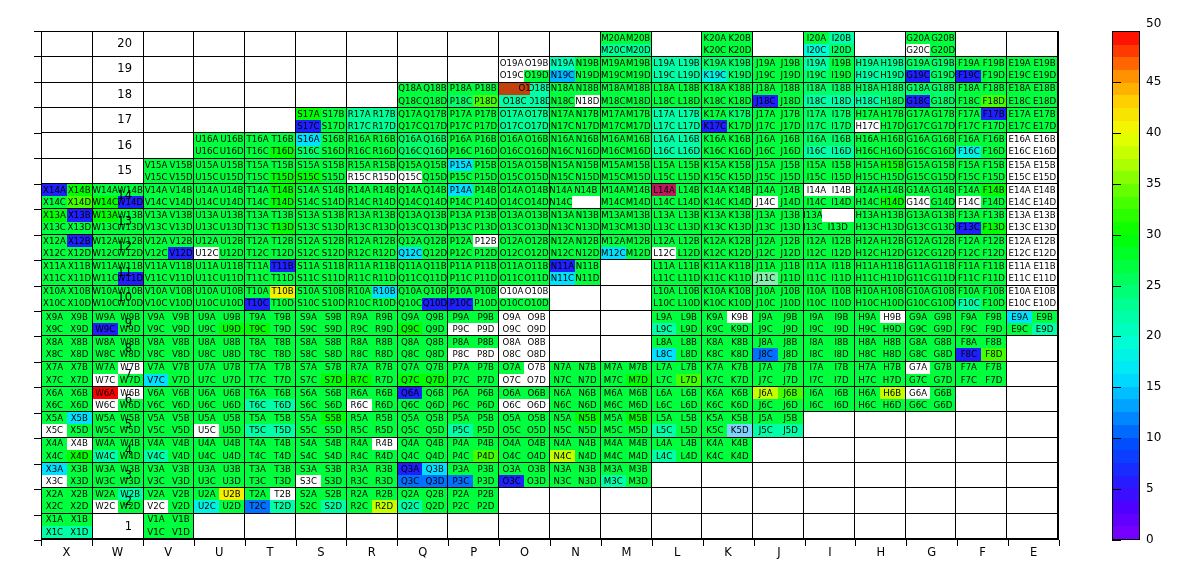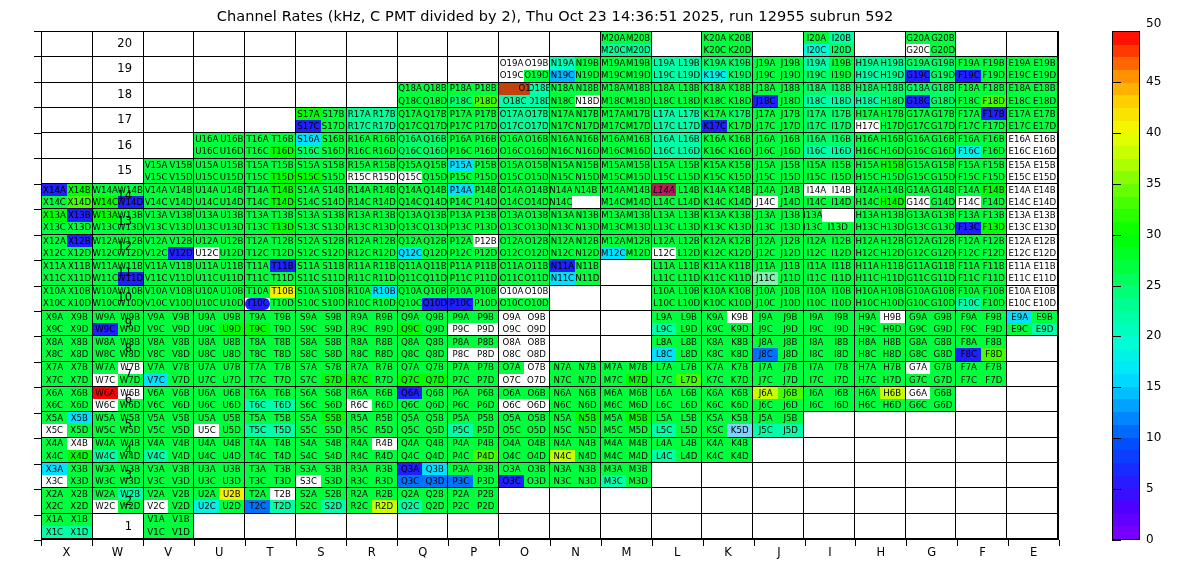--- a/index.html
+++ b/index.html
@@ -19,21 +19,20 @@
   #cbar{position:absolute;left:1112px;top:31px;width:28px;height:509px;border:1px solid #000;box-sizing:border-box;}
   #cbar .seg{width:100%;}
   .cbtick{position:absolute;left:1112px;width:9px;height:1px;background:#000;}
   .cblab{position:absolute;left:1146px;font-size:12px;color:#000;}
 </style>
 </head>
 <body>
 
 <div id="root">
 
-  <div id="title">Channel Rates (kHz, C PMT divided by 2), Thu Oct 23 14:36:51 2025, run 12955 subrun 592</div>
 
   <div id="plot">
     <div class="grid" id="grid">
         <div class="cell empty"></div>
         <div class="cell empty"></div>
         <div class="cell empty"></div>
         <div class="cell empty"></div>
         <div class="cell empty"></div>
         <div class="cell empty"></div>
         <div class="cell empty"></div>
@@ -606,21 +605,21 @@
           <div class="q" style="background: rgb(0, 255, 60);">N14C</div>
           <div class="q" style="background: rgb(0, 255, 60); margin-left: 28px;">N14D</div>
         </div>
         <div class="cell">
           <div class="q" style="background: rgb(0, 255, 60);">M14A</div>
           <div class="q" style="background: rgb(0, 255, 60);">M14B</div>
           <div class="q" style="background: rgb(0, 255, 60);">M14C</div>
           <div class="q" style="background: rgb(0, 255, 60);">M14D</div>
         </div>
         <div class="cell">
-          <div class="q" style="background: #be185d; font-style: italic;">L14A</div>
+          <div class="q" style="background: #be185d;">L14A</div>
           <div class="q" style="background: rgb(0, 255, 60);">L14B</div>
           <div class="q" style="background: rgb(0, 255, 60);">L14C</div>
           <div class="q" style="background: rgb(0, 255, 60);">L14D</div>
         </div>
         <div class="cell">
           <div class="q" style="background: rgb(0, 255, 60);">K14A</div>
           <div class="q" style="background: rgb(0, 255, 60);">K14B</div>
           <div class="q" style="background: rgb(0, 255, 60);">K14C</div>
           <div class="q" style="background: rgb(0, 255, 60);">K14D</div>
         </div>
@@ -1035,21 +1034,21 @@
         </div>
         <div class="cell">
           <div class="q" style="background: rgb(0, 255, 60);">U10A</div>
           <div class="q" style="background: rgb(0, 255, 60);">U10B</div>
           <div class="q" style="background: rgb(0, 255, 60);">U10C</div>
           <div class="q" style="background: rgb(0, 255, 60);">U10D</div>
         </div>
         <div class="cell">
           <div class="q" style="background: rgb(0, 255, 60);">T10A</div>
           <div class="q" style="background: rgb(245, 240, 0);">T10B</div>
-          <div class="q" style="background: rgb(32, 32, 255); border-radius: 6px;">T10C</div>
+          <div class="q" style="background: rgb(32, 32, 255);">T10C</div>
           <div class="q" style="background: rgb(0, 255, 60);">T10D</div>
         </div>
         <div class="cell">
           <div class="q" style="background: rgb(0, 255, 60);">S10A</div>
           <div class="q" style="background: rgb(0, 255, 60);">S10B</div>
           <div class="q" style="background: rgb(0, 255, 60);">S10C</div>
           <div class="q" style="background: rgb(0, 255, 60);">S10D</div>
         </div>
         <div class="cell">
           <div class="q" style="background: rgb(0, 255, 60);">R10A</div>

